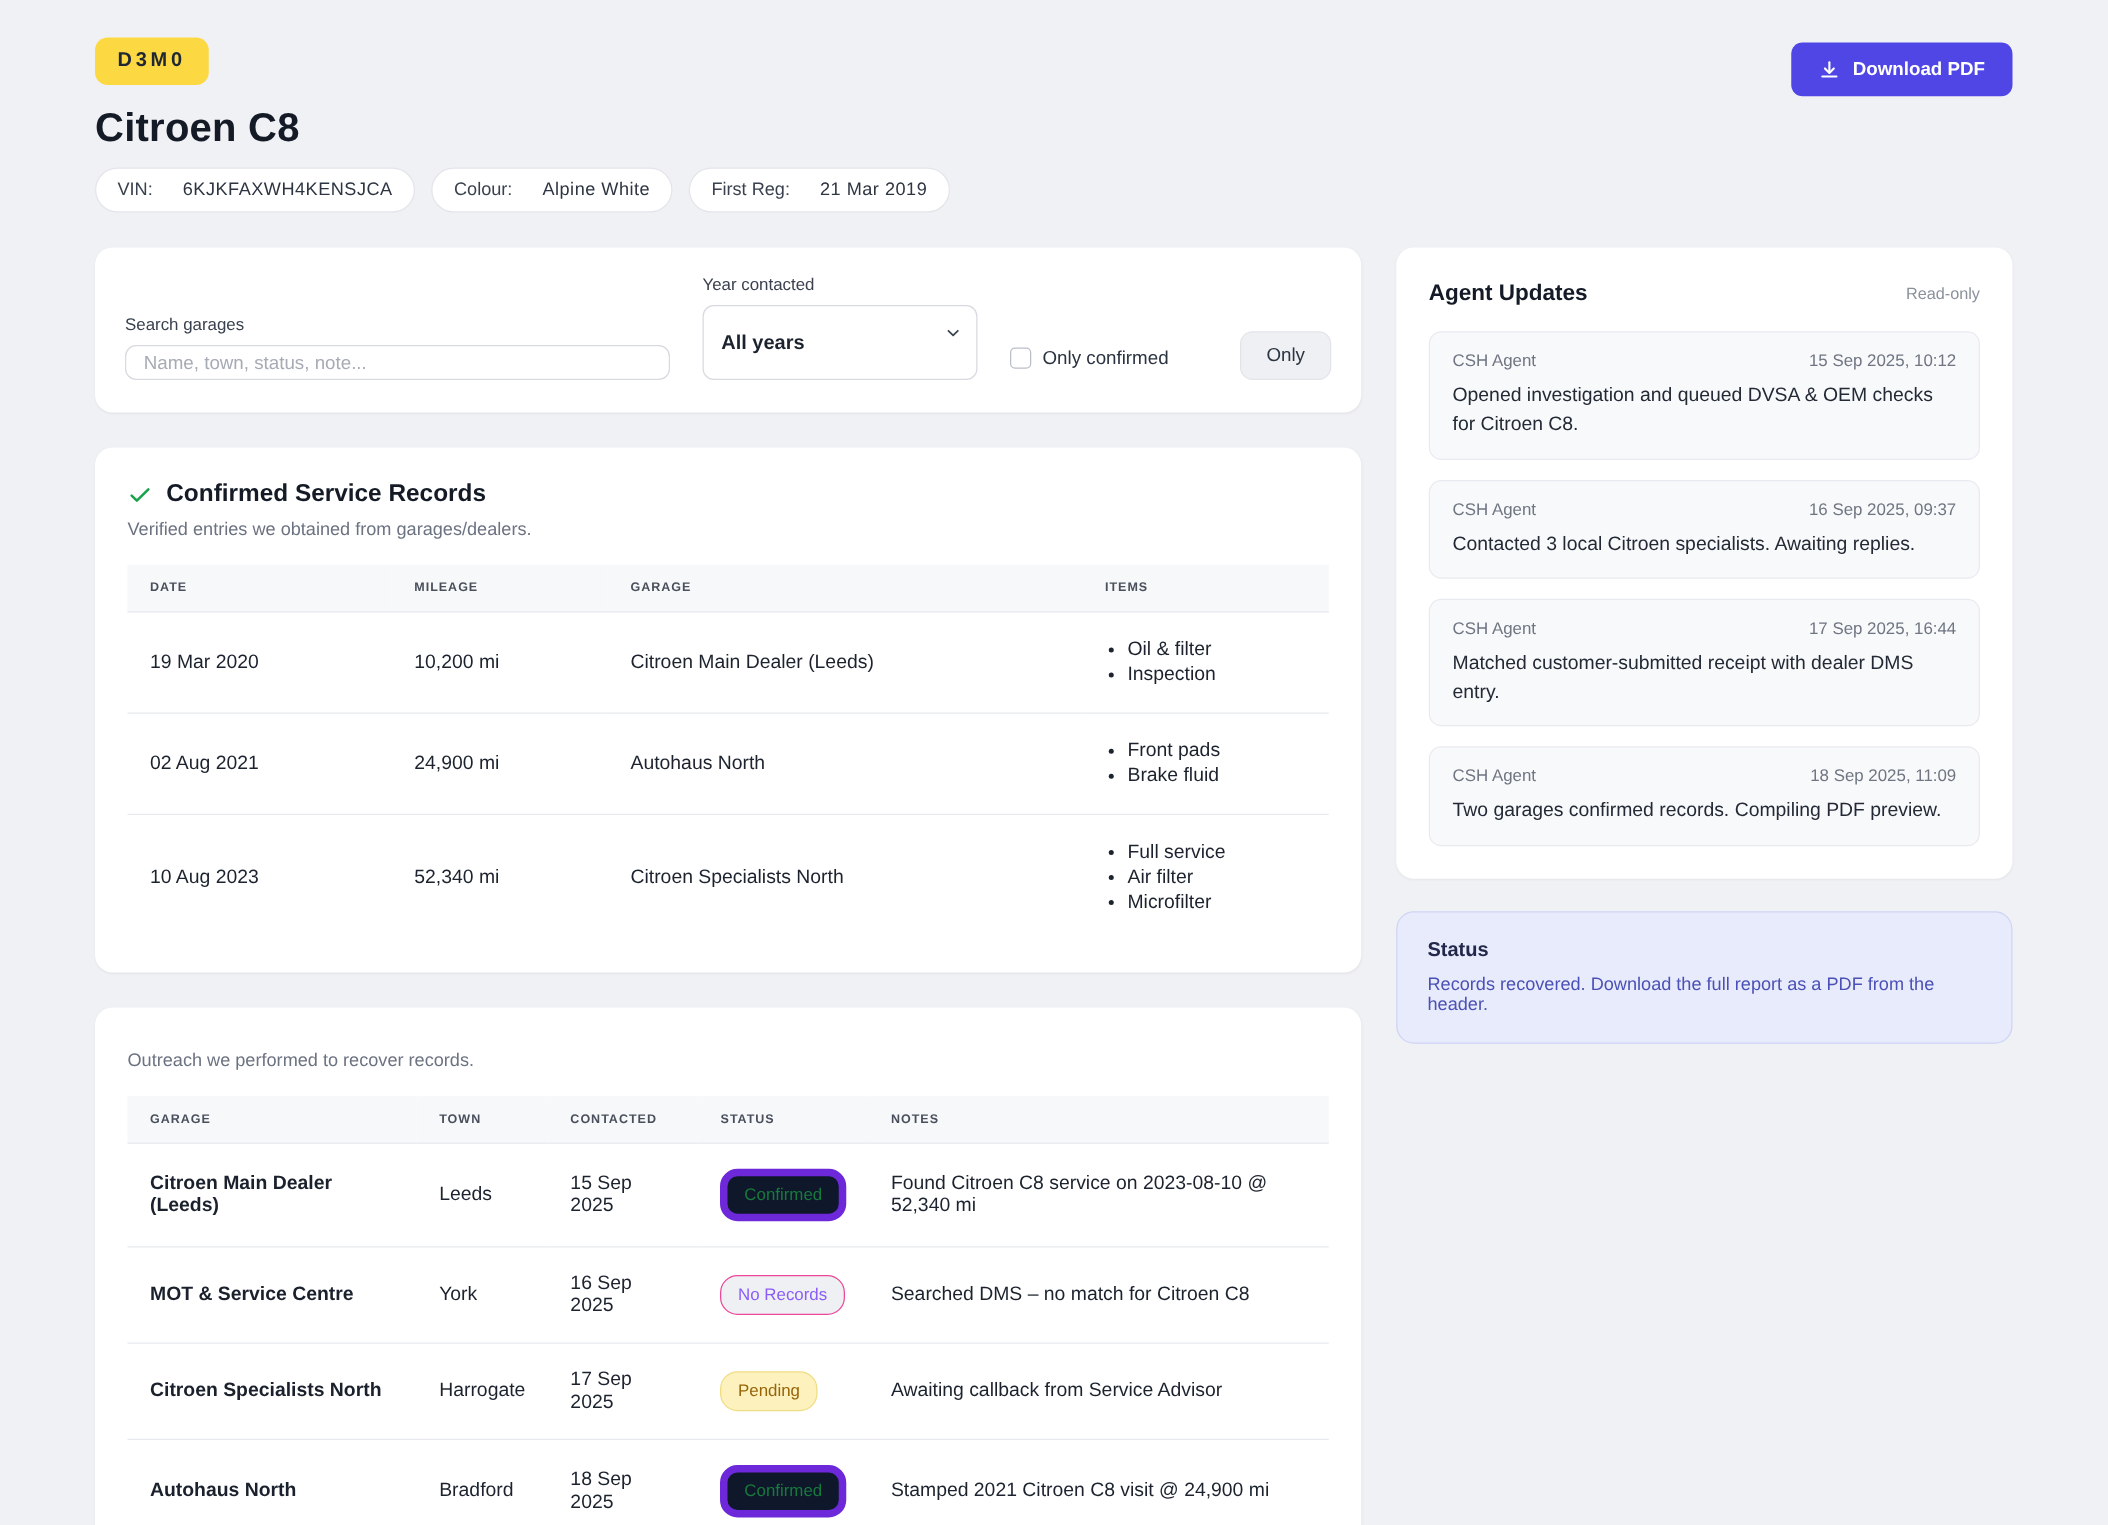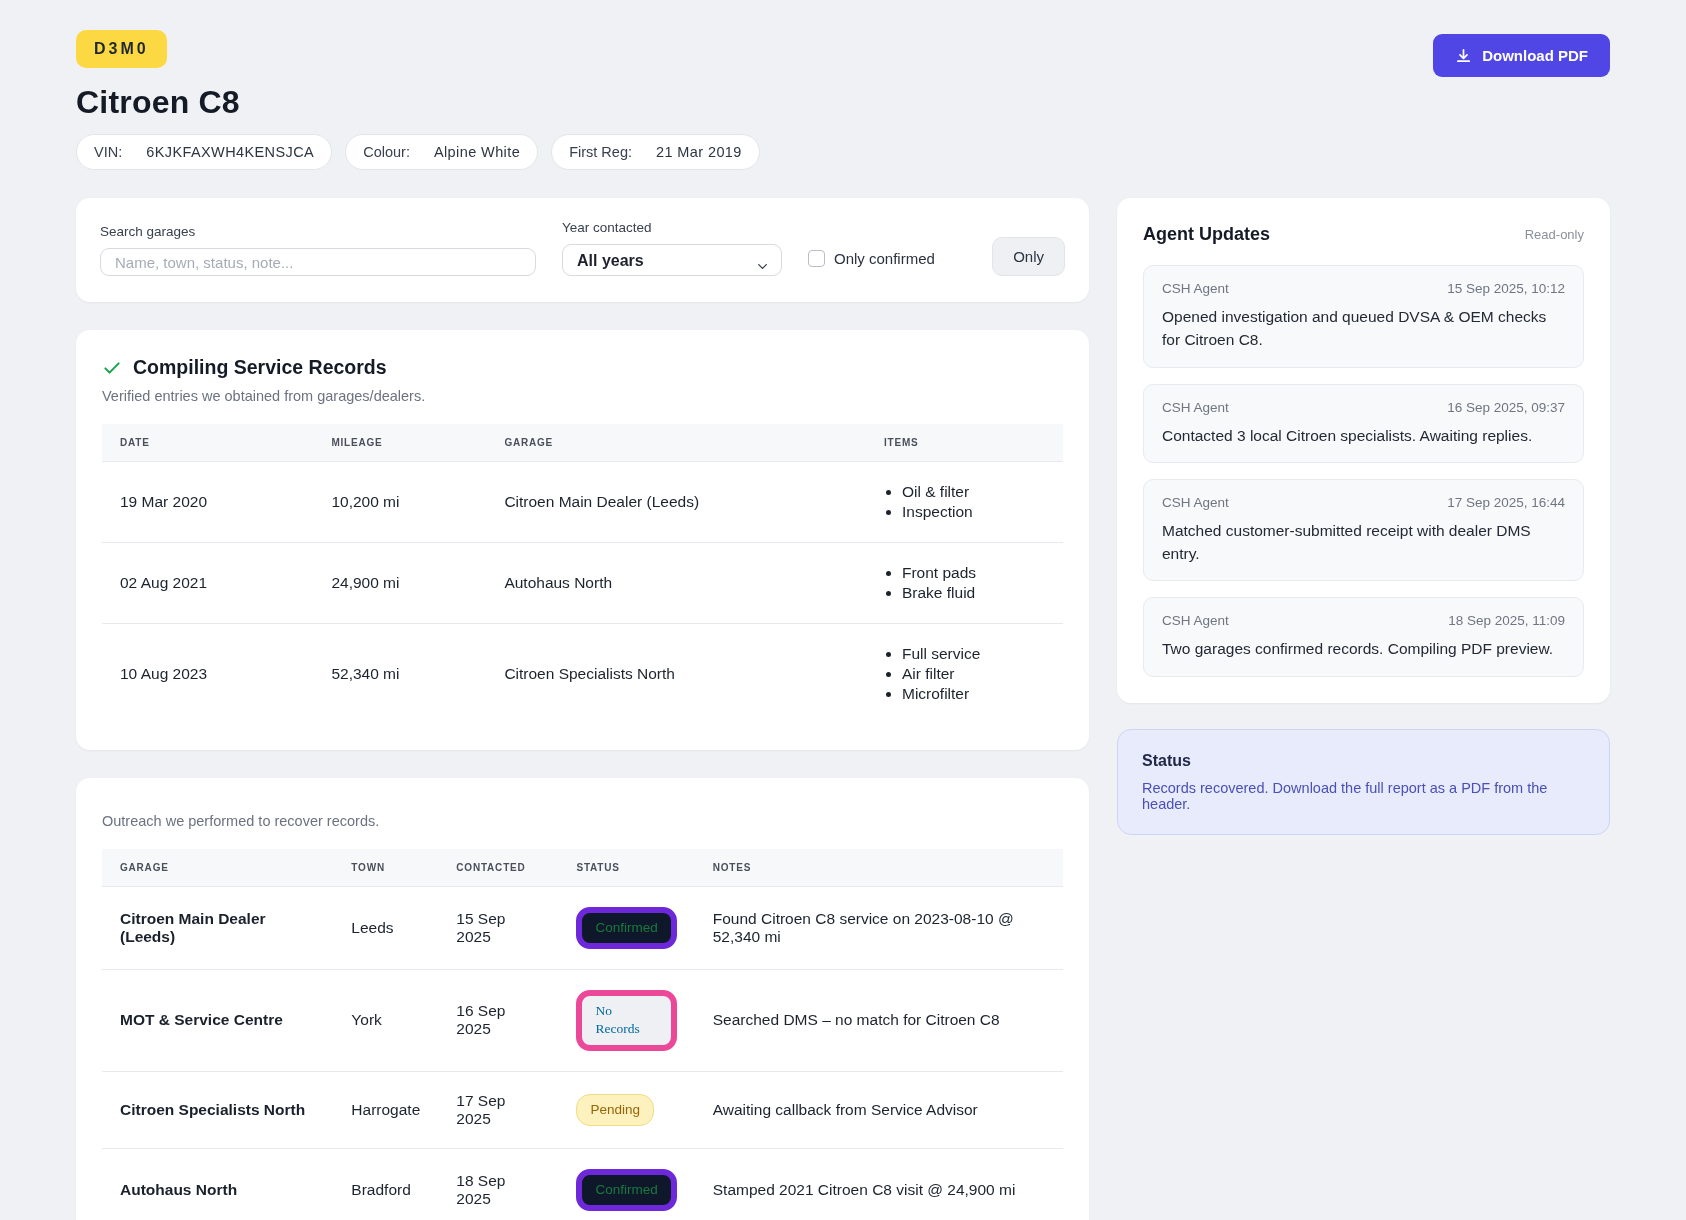--- a/index.html
+++ b/index.html
@@ -81,21 +81,21 @@
   .filter-field input[type=text]{
     width:436px;height:28px;
     border:1px solid #d7dae0;border-radius:9px;
     padding:0 14px;font-family:inherit;font-size:15px;color:var(--ink);
     background:#fff;outline:none;
   }
   .filter-field input::placeholder{color:#a6abb5;}
   .select-wrap{position:relative;width:220px;}
   .select-wrap select{
     appearance:none;-webkit-appearance:none;
-    width:100%;height:32px;
+    width:100%;height:60px;
     border:1px solid #d7dae0;border-radius:9px;
     background:#fff;padding:0 36px 0 14px;
     font-family:inherit;font-size:16px;font-weight:600;color:#1c232e;
     outline:none;
   }
   .select-wrap .chev{position:absolute;right:12px;top:15px;pointer-events:none;}
   .checkbox-group{display:flex;align-items:center;gap:9px;margin-bottom:9px;cursor:pointer;}
   .checkbox-group input{
     appearance:none;-webkit-appearance:none;
     width:17px;height:17px;border:1px solid #b9bec9;border-radius:4px;background:#fff;margin:0;
@@ -142,21 +142,21 @@
   .garages-table td.cell-garage{font-weight:700;color:#1a212c;}
 
   .pill{
     display:inline-block;
     border-radius:14px;
     padding:6px 13px;
     font-size:13.5px;font-weight:500;
     line-height:1.35;
   }
   .pill--confirmed{background:#0f172a;border:6px solid #6d28d9;color:#177a3d;}
-  .pill--none{background:#eef0f3;border:6px solid #ec4899;color:#0369a1;font-family:Liberation Serif, serif;}
+  .pill--none{background:#eef0f3;border:1px solid #ec4899;color:#8b5cf6;}
   .pill--pending{background:#fdf1bd;border:1px solid #f0dc82;color:#96650a;}
 
   
   .sidebar-card-head{display:flex;justify-content:space-between;align-items:center;margin-bottom:20px;}
   .sidebar-card-head h2{margin:0;font-size:18px;font-weight:700;color:#141b26;}
   .readonly-label{font-size:13px;color:#8a919c;}
   .update-item{
     background:#f8f9fb;
     border:1px solid #e8eaf0;
     border-radius:10px;
@@ -247,21 +247,21 @@
         <button class="btn-secondary">Only</button>
       </section>
 
       <section class="card">
         <div class="section-head">
           <span class="icon">
             <svg width="20" height="20" viewBox="0 0 24 24" fill="none" stroke="#16a34a" stroke-width="2.4" stroke-linecap="round" stroke-linejoin="round">
               <path d="M4 12.5l5 5L20 6.5"></path>
             </svg>
           </span>
-          <h2>Compiling Service Records</h2>
+          <h2>Confirmed Service Records</h2>
         </div>
         <p class="section-sub">Verified entries we obtained from garages/dealers.</p>
         <table class="records-table">
           <colgroup>
               <col class="c-date">
               <col class="c-mileage">
               <col class="c-garage">
               <col class="c-items">
             </colgroup>
           <thead>

